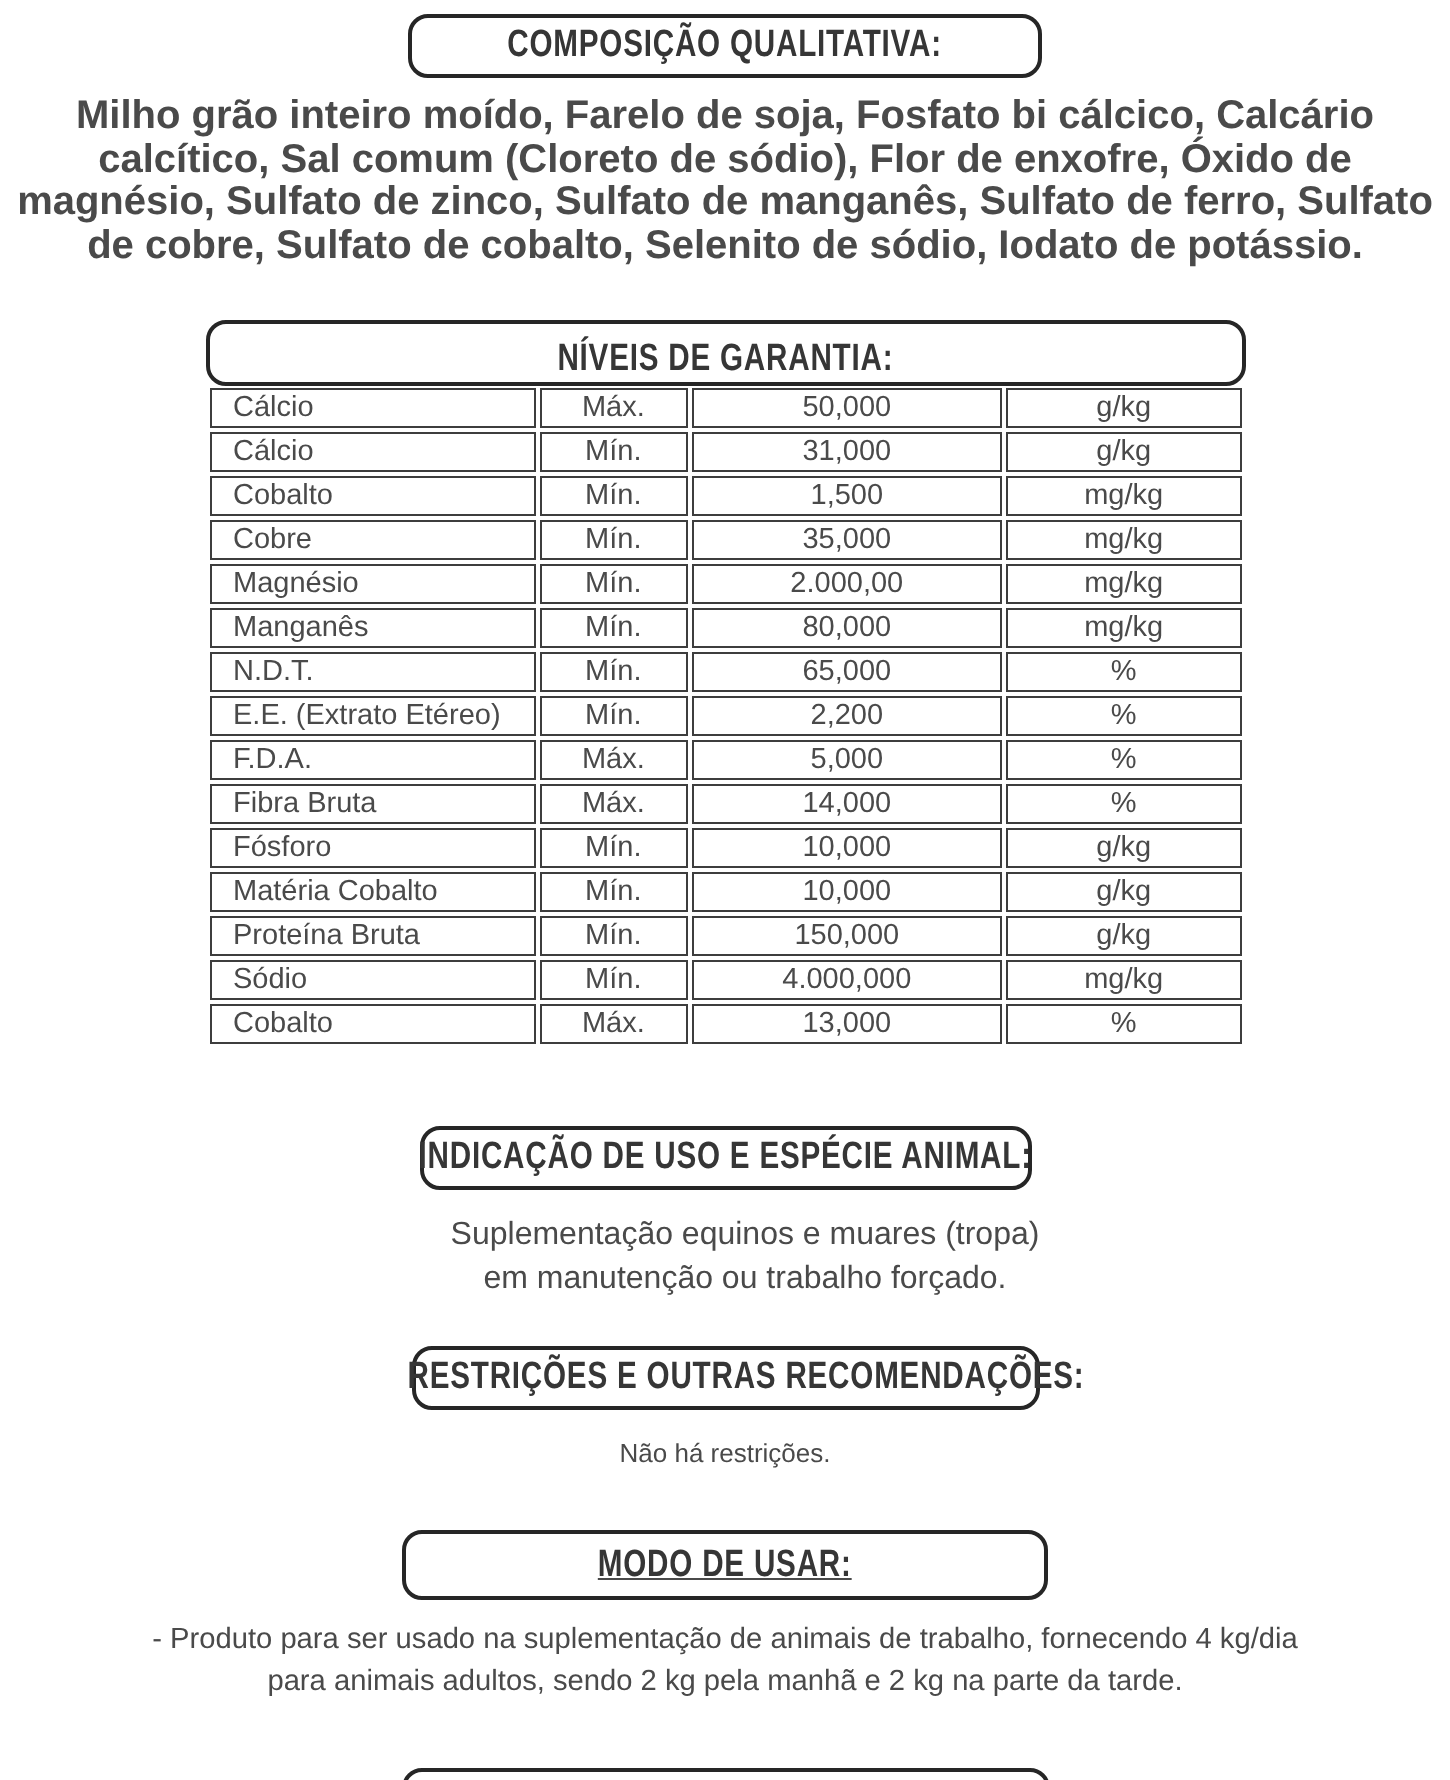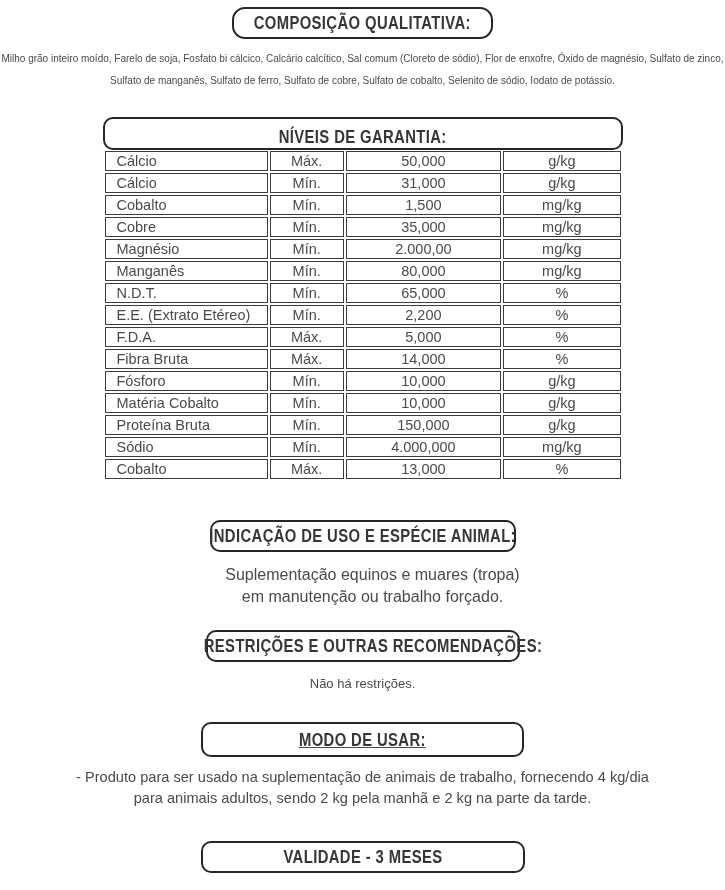--- a/index.html
+++ b/index.html
@@ -25,35 +25,36 @@
     display: inline-block;
     transform: scaleX(0.78);
     transform-origin: center;
     white-space: nowrap;
     font-weight: bold;
     font-size: 19px;
     letter-spacing: 0.5px;
     color: #363636;
   }
 
-  .w-comp  { width: 261px; border-radius: 13px; }
+  .w-comp  { width: 317px; }
   .w-ind   { width: 306px; }
   .w-rest  { width: 314px; padding-left: 20px; }
   .w-modo  { width: 323px; }
   .w-val   { width: 324px; }
 
   .body-text {
     text-align: center;
     color: #4a4a4a;
   }
   .comp-paragraph {
     margin: 9px auto 0 auto;
     width: 725px;
-    font-size: 10px;
+    font-size: 20px;
     line-height: 21.5px;
+    font-weight: bold;
   }
 
   
   .garantia-block { width: 520px; margin: 26px auto 0 auto; }
   .garantia-pill  { width: 520px; height: 33px; align-items: flex-end; }
   table.garantia {
     width: 520px;
     table-layout: fixed;
     border-collapse: separate;
     border-spacing: 2px;

